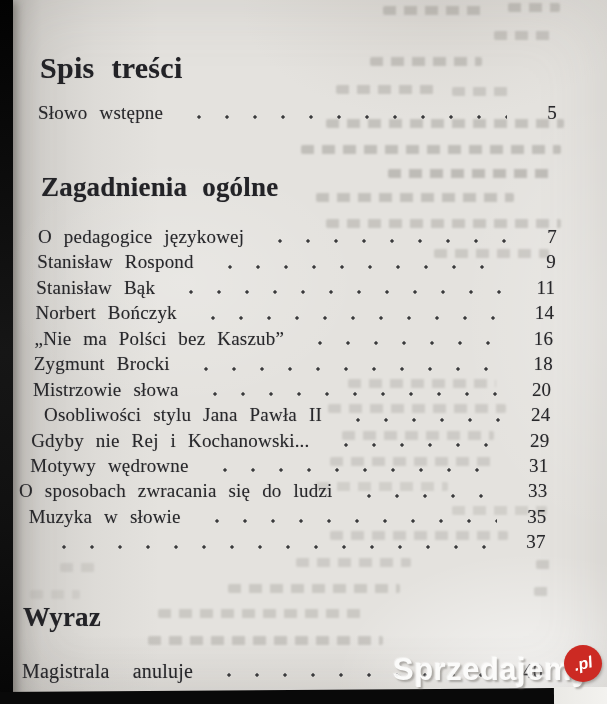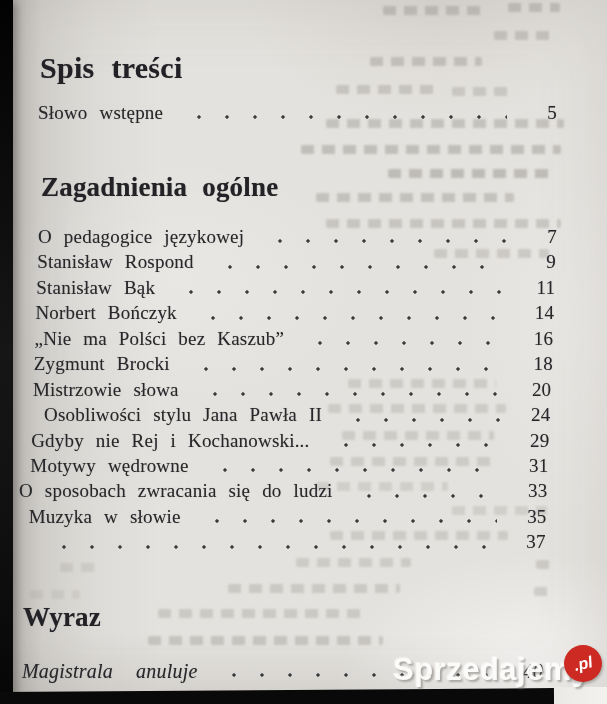--- a/index.html
+++ b/index.html
@@ -49,21 +49,21 @@
     text-shadow:0 0 1px rgba(40,40,45,0.3);
   }
   .trow .lbl{flex:0 0 auto;}
   .trow .leader{
     flex:1 1 auto;align-self:stretch;margin-left:16px;
     background-image:radial-gradient(circle, #3a3a3c 1.4px, rgba(58,58,60,0) 1.9px);
     background-size:28px 6px;background-repeat:repeat-x;
     background-position:6px calc(100% - 7px);
   }
   .trow .pg{flex:0 0 auto;margin-left:26px;text-align:right;min-width:24px;}
-  .trow.italic{font-style:italic;font-size:20px;word-spacing:18px;}
+  .trow.italic{font-size:20px;word-spacing:18px;}
   .bottom-bar{
     position:absolute;left:-4px;top:692px;width:558px;height:18px;z-index:4;
     background:#090909;transform:rotate(-0.4deg);transform-origin:left center;
   }
   .corner{
     position:absolute;right:0;bottom:0;width:60px;height:17px;z-index:3;
     background:linear-gradient(90deg,#e9e8e4,#f3f2ef);
   }
   .watermark{position:absolute;left:393px;top:650px;z-index:5;width:215px;height:46px;}
   .wm-text{

